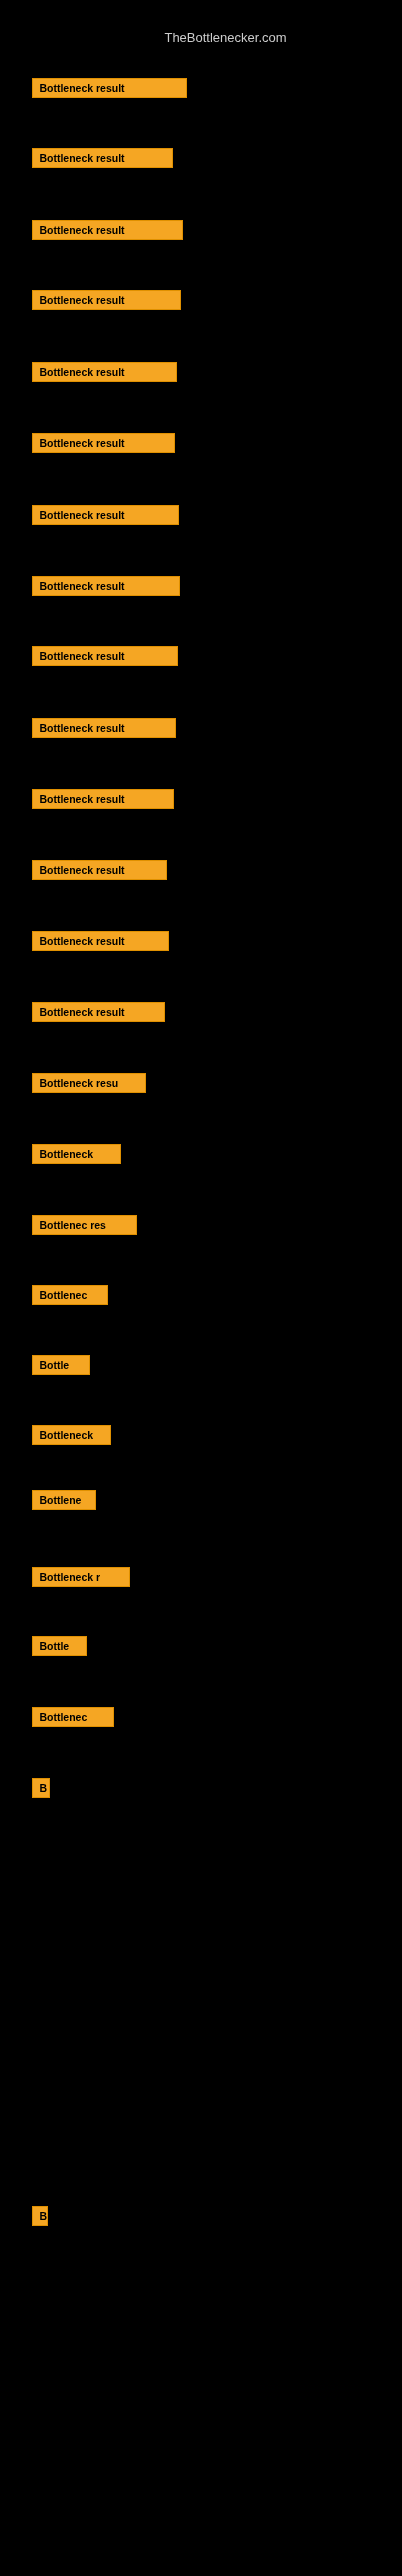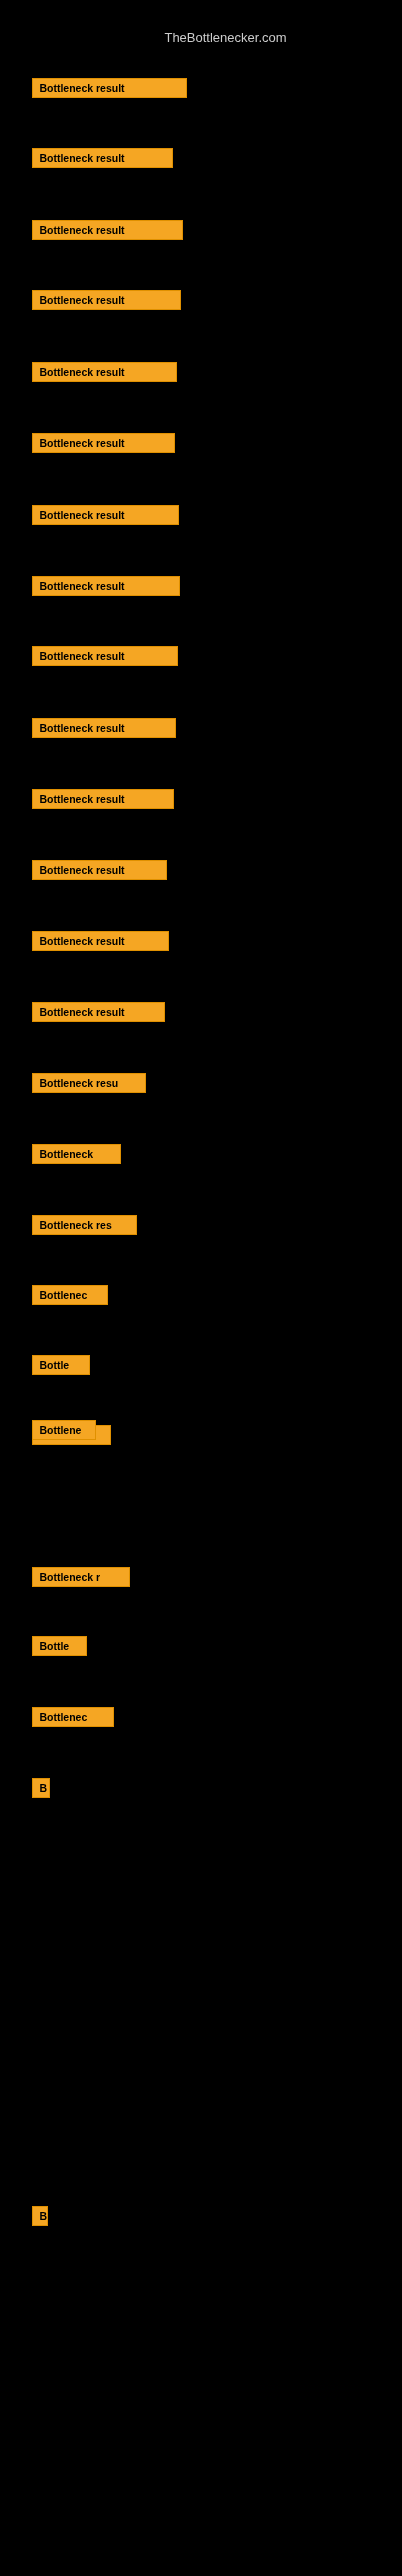--- a/index.html
+++ b/index.html
@@ -57,23 +57,23 @@
 <div class="bottleneck-item" style="top: 473px; left: 0px;"><div class="bottleneck-badge" style="width: 147px;">Bottleneck result</div></div>
 <div class="bottleneck-item" style="top: 544px; left: 0px;"><div class="bottleneck-badge" style="width: 148px;">Bottleneck result</div></div>
 <div class="bottleneck-item" style="top: 614px; left: 0px;"><div class="bottleneck-badge" style="width: 146px;">Bottleneck result</div></div>
 <div class="bottleneck-item" style="top: 686px; left: 0px;"><div class="bottleneck-badge" style="width: 144px;">Bottleneck result</div></div>
 <div class="bottleneck-item" style="top: 757px; left: 0px;"><div class="bottleneck-badge" style="width: 142px;">Bottleneck result</div></div>
 <div class="bottleneck-item" style="top: 828px; left: 0px;"><div class="bottleneck-badge" style="width: 135px;">Bottleneck result</div></div>
 <div class="bottleneck-item" style="top: 899px; left: 0px;"><div class="bottleneck-badge" style="width: 137px;">Bottleneck result</div></div>
 <div class="bottleneck-item" style="top: 970px; left: 0px;"><div class="bottleneck-badge" style="width: 133px;">Bottleneck result</div></div>
 <div class="bottleneck-item" style="top: 1041px; left: 0px;"><div class="bottleneck-badge" style="width: 114px;">Bottleneck resu</div></div>
 <div class="bottleneck-item" style="top: 1112px; left: 0px;"><div class="bottleneck-badge" style="width: 89px;">Bottleneck</div></div>
-<div class="bottleneck-item" style="top: 1183px; left: 0px;"><div class="bottleneck-badge" style="width: 105px;">Bottleneck res</div></div>
+<div class="bottleneck-item" style="top: 1183px; left: 0px;"><div class="bottleneck-badge" style="width: 105px;">Bottlenec res</div></div>
 <div class="bottleneck-item" style="top: 1253px; left: 0px;"><div class="bottleneck-badge" style="width: 76px;">Bottlenec</div></div>
 <div class="bottleneck-item" style="top: 1323px; left: 0px;"><div class="bottleneck-badge" style="width: 58px;">Bottle</div></div>
 <div class="bottleneck-item" style="top: 1393px; left: 0px;"><div class="bottleneck-badge" style="width: 79px;">Bottleneck</div></div>
-<div class="bottleneck-item" style="top: 1388px; left: 0px;"><div class="bottleneck-badge" style="width: 64px;">Bottlene</div></div>
+<div class="bottleneck-item" style="top: 1458px; left: 0px;"><div class="bottleneck-badge" style="width: 64px;">Bottlene</div></div>
 <div class="bottleneck-item" style="top: 1535px; left: 0px;"><div class="bottleneck-badge" style="width: 98px;">Bottleneck r</div></div>
 <div class="bottleneck-item" style="top: 1604px; left: 0px;"><div class="bottleneck-badge" style="width: 55px;">Bottle</div></div>
 <div class="bottleneck-item" style="top: 1675px; left: 0px;"><div class="bottleneck-badge" style="width: 82px;">Bottlenec</div></div>
 <div class="bottleneck-item" style="top: 1746px; left: 0px;"><div class="bottleneck-badge" style="width: 17.7px;">B</div></div>
 <div class="bottleneck-item" style="top: 2174px; left: 0px;"><div class="bottleneck-badge" style="width: 16px;">Bo</div></div>
 
 
 </body></html>

